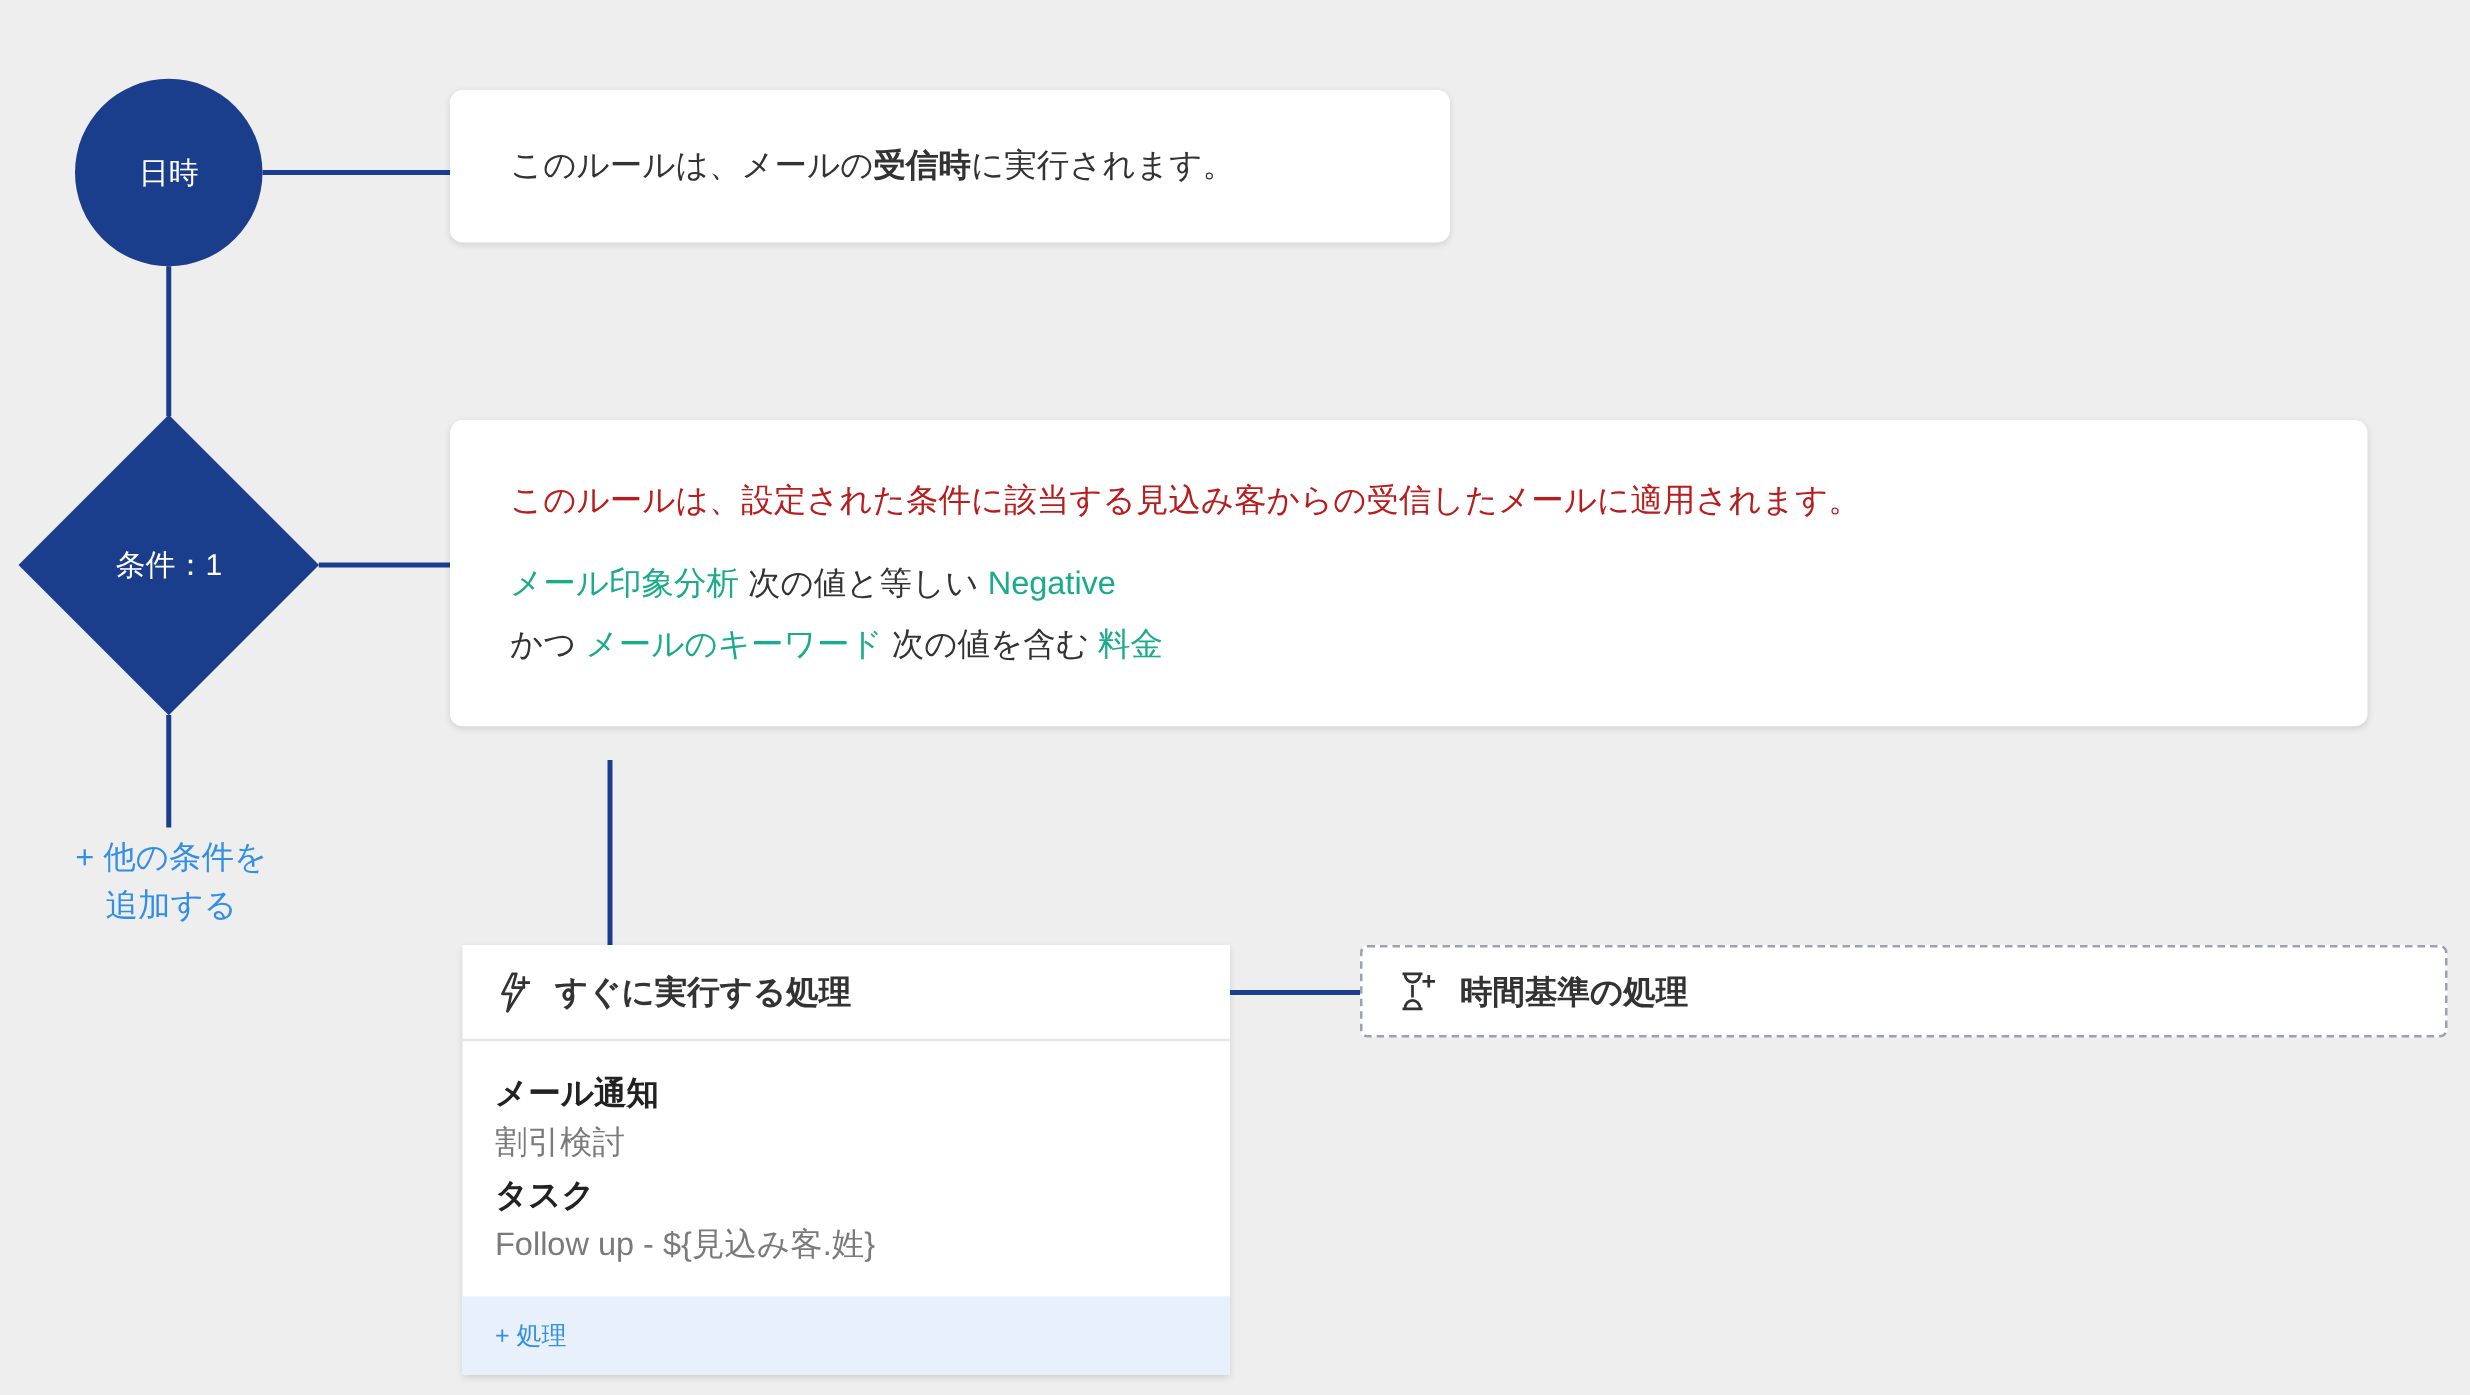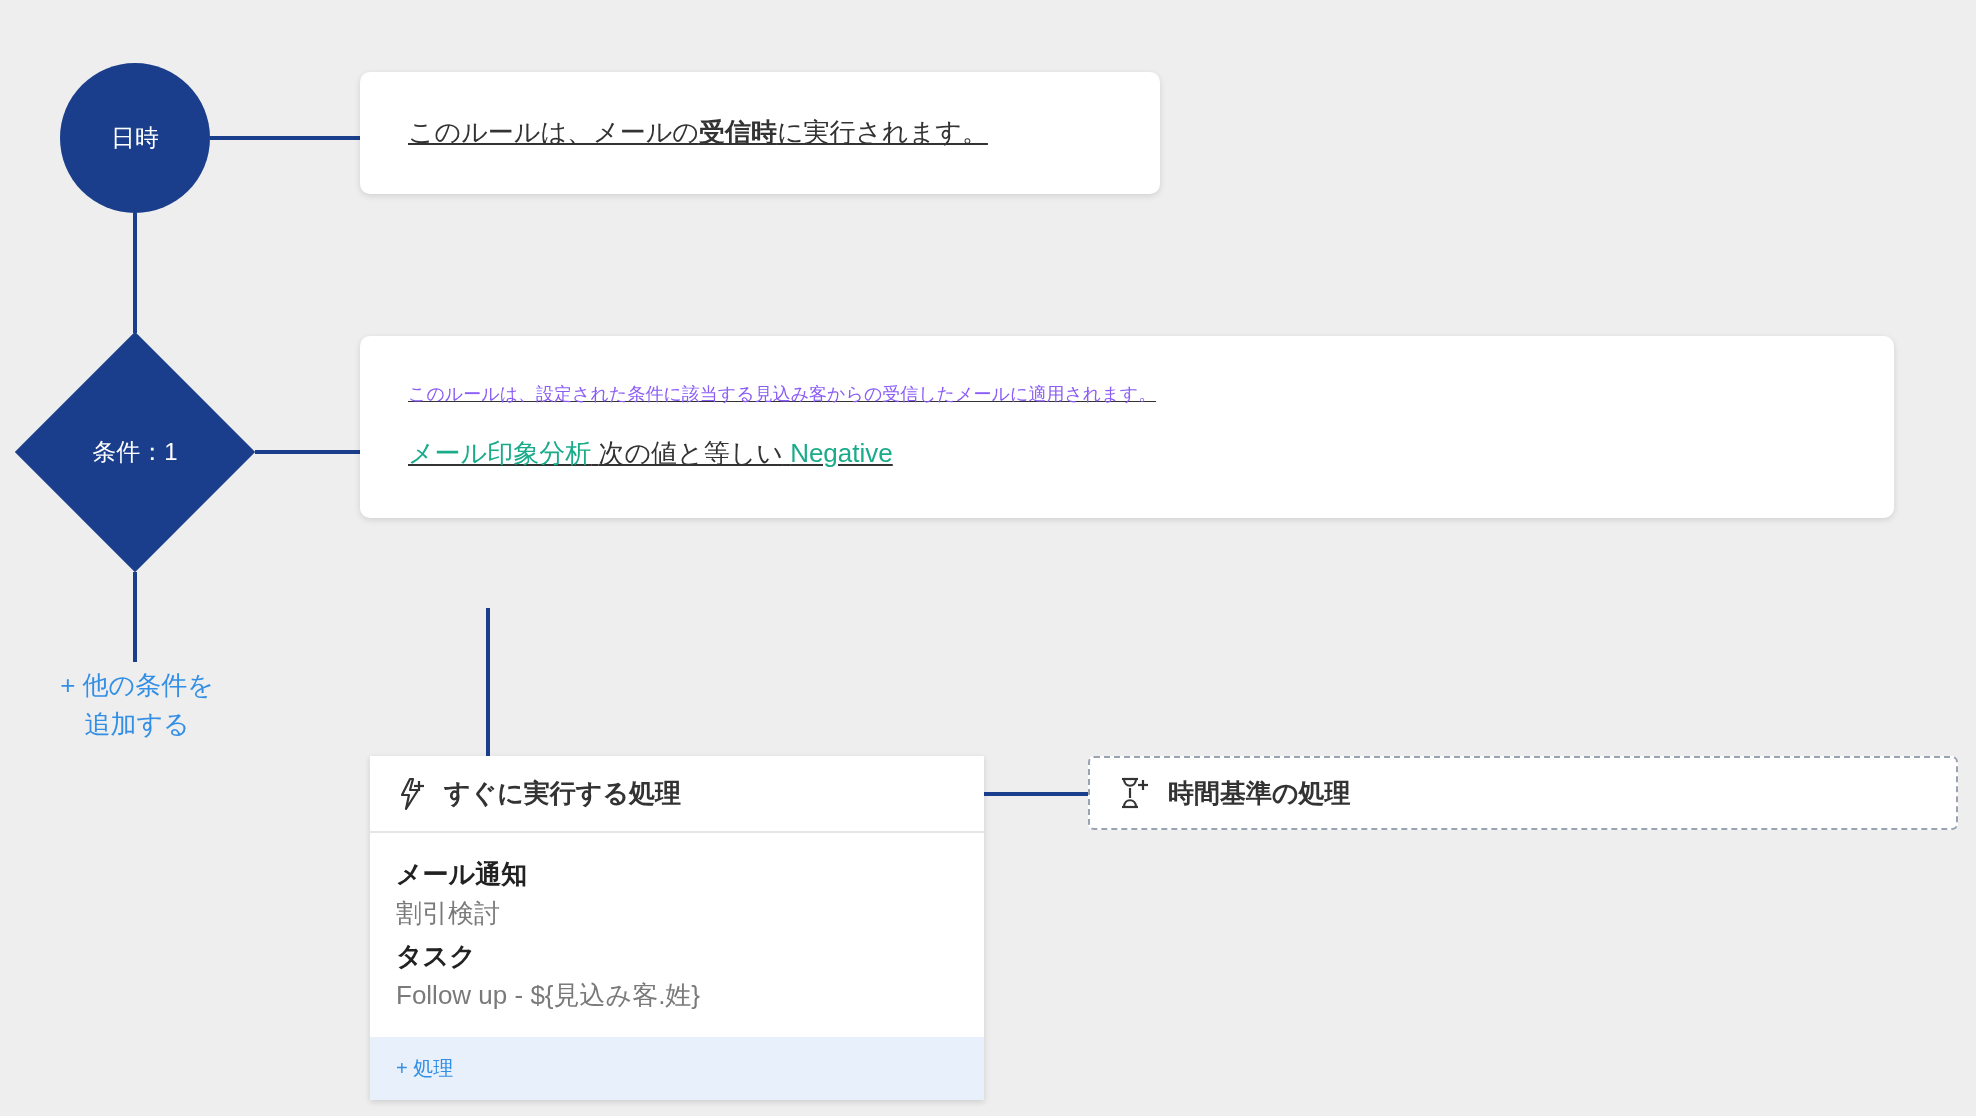--- a/index.html
+++ b/index.html
@@ -42,24 +42,24 @@
   }
 
   
   .card {
     position: absolute;
     background: #ffffff;
     border-radius: 10px;
     box-shadow: 0 2px 6px rgba(0,0,0,0.12);
     color: #333;
   }
-  .card-pad { padding: 40px 48px; font-size: 26px; line-height: 1.6; text-decoration: underline; }
+  .card-pad { padding: 40px 48px; font-size: 26px; line-height: 1.6; }
   .card-pad .bold { font-weight: 700; }
 
-  .cond-text { font-size: 18px; color: #8b5cf6; margin-bottom: 24px; }
+  .cond-text { font-size: 26px; color: #b91c1c; margin-bottom: 24px; }
   .cond-line { font-size: 26px; color: #333; margin-top: 8px; }
   .tok-green { color: #1aab8a; text-align: center; }
 
   .add-link {
     position: absolute;
     color: #338FE5;
     font-size: 26px;
     text-align: center;
     line-height: 1.5;
     cursor: pointer;
@@ -137,20 +137,26 @@
 
   <div class="hline" style="left:255px; top:450px; width:105px;"></div>
 
   <div class="card" style="left:360px; top:336px; width:1534px;">
     <div class="card-pad" style="padding:44px 48px;">
       <div class="cond-text">このルールは、設定された条件に該当する見込み客からの受信したメールに適用されます。</div>
       <div class="cond-line">
         <span class="tok-green">メール印象分析</span>
         <span>次の値と等しい</span>
         <span class="tok-green">Negative</span>
+      </div>
+      <div class="cond-line">
+        <span>かつ</span>
+        <span class="tok-green">メールのキーワード</span>
+        <span>次の値を含む</span>
+        <span class="tok-green">料金</span>
       </div>
     </div>
   </div>
 
   <div class="vline" style="left:133px; top:572px; width:4px; height:90px;"></div>
 
   <div class="add-link" style="left:52px; top:666px; width:170px;">
     <div>+ 他の条件を</div>
     <div>追加する</div>
   </div>

